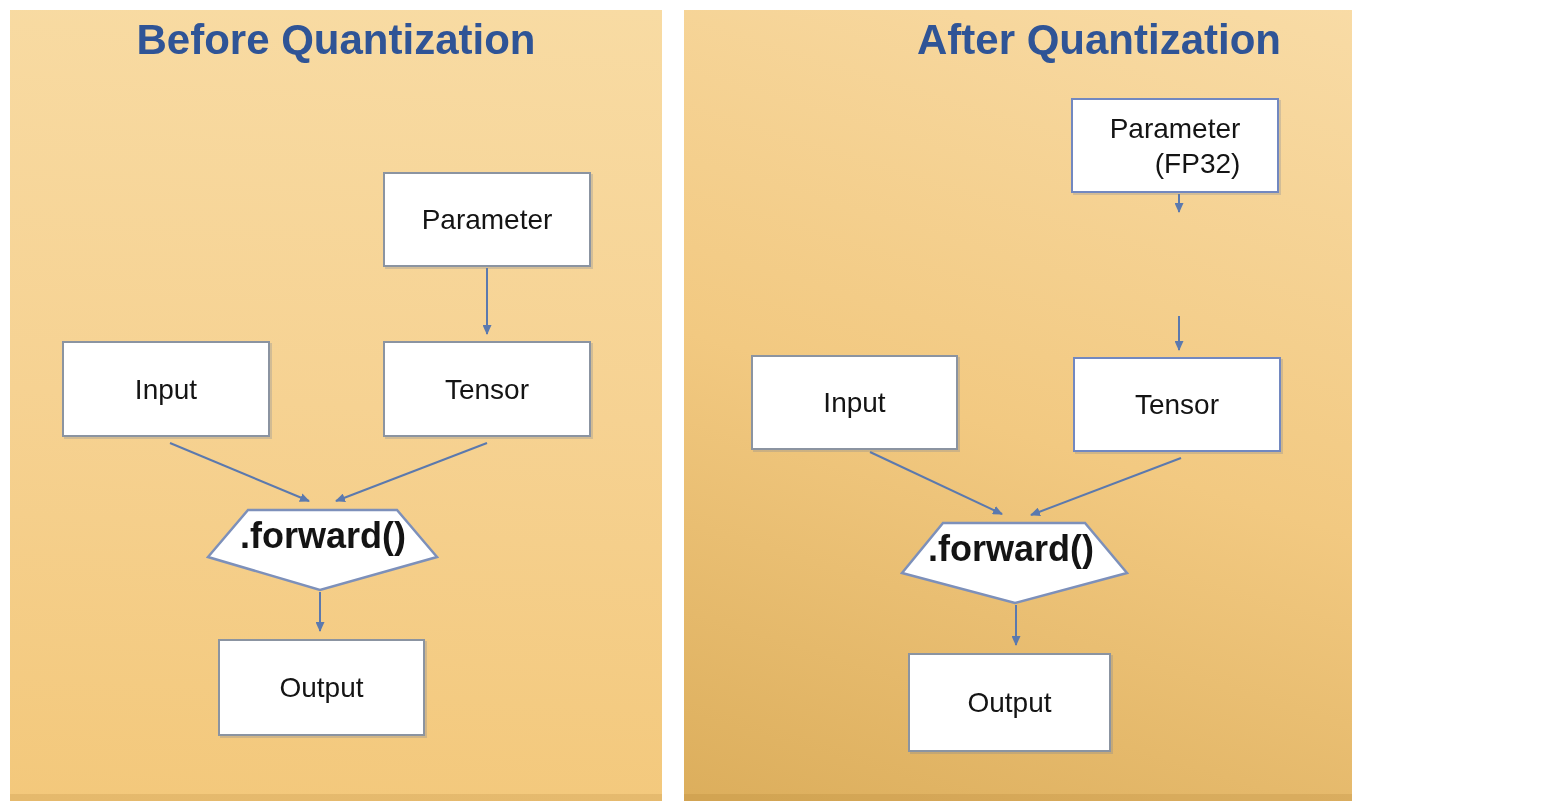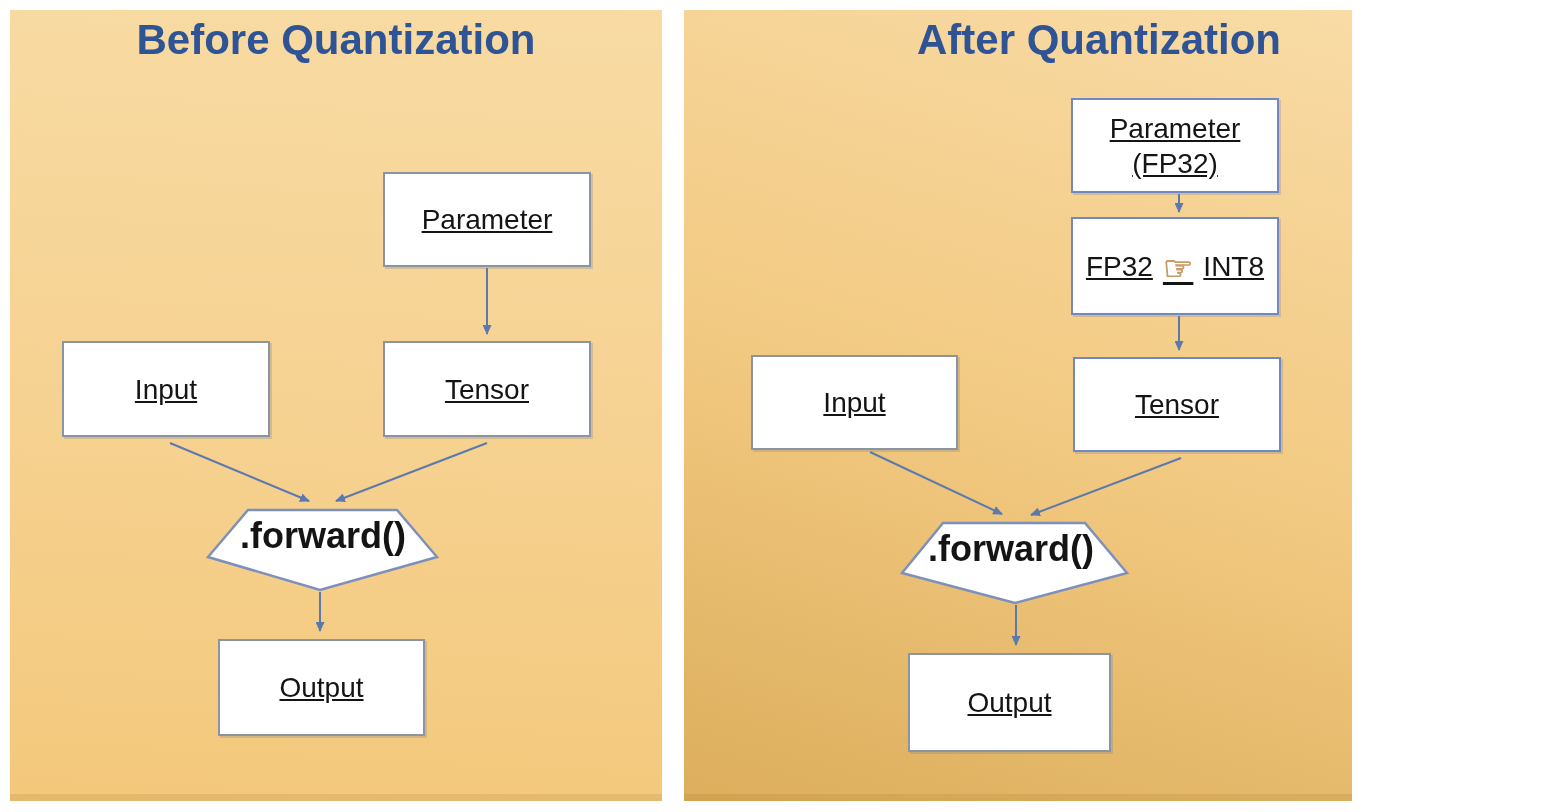--- a/index.html
+++ b/index.html
@@ -47,26 +47,25 @@
     letter-spacing: 0px;
   }
   .node {
     position: absolute;
     background: #ffffff;
     border: 2px solid #8b94a1;
     box-shadow: 2px 2px 0 rgba(120, 130, 150, 0.28);
     display: flex;
     align-items: center;
     justify-content: center;
-    text-align: center;
+    text-align: right;
     font-size: 28px;
     color: #141414;
     line-height: 1.25;
     box-sizing: border-box;
-    text-decoration: underline;
   }
   .node.blue-border { border-color: #7288c0; }
   .edge-layer {
     position: absolute;
     inset: 0;
     width: 100%;
     height: 100%;
   }
   .forward-label {
     position: absolute;
@@ -146,25 +145,20 @@
       <line x1="328" y1="595" x2="328" y2="635" stroke="#5b79ae" stroke-width="2" marker-end="url(#arrow-r)"></line>
     </svg>
 
     <div class="node blue-border" style="left:387px; top:88px; width:208px; height:95px;">
       <span>
         <span>Parameter</span><br>
         <span>(FP32)</span>
       </span>
     </div>
 
-    <div class="node blue-border quantize-text" style="left:387px; top:207px; width:208px; height:98px;">
-      <span>FP32</span>
-      <span class="hand-icon">☞</span>
-      <span>INT8</span>
-    </div>
 
     <div class="node" style="left:67px; top:345px; width:207px; height:95px;">
       <span>Input</span>
     </div>
 
     <div class="node blue-border" style="left:389px; top:347px; width:208px; height:95px;">
       <span>Tensor</span>
     </div>
 
     <div class="forward-label" style="left:214px; top:518px; width:226px;">.forward()</div>

